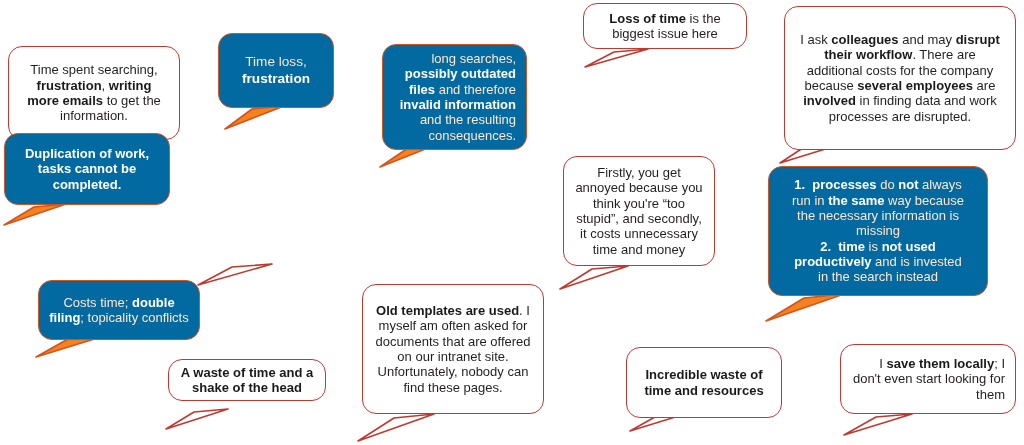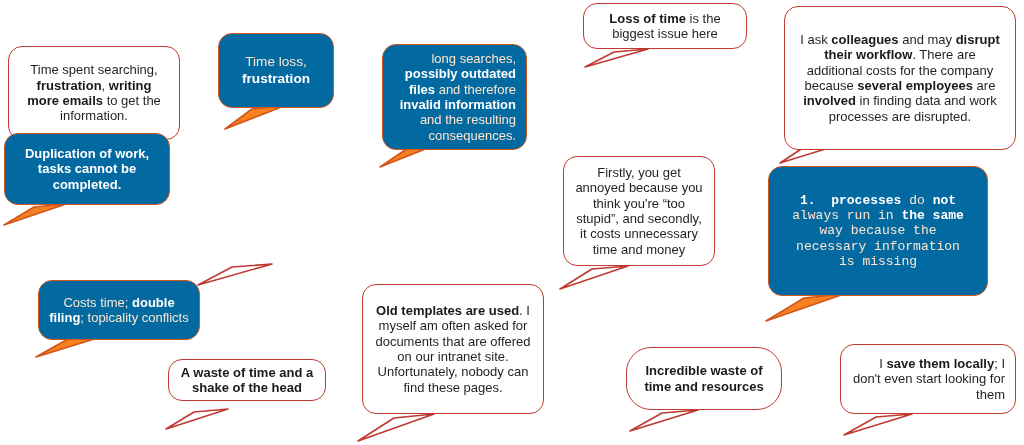--- a/index.html
+++ b/index.html
@@ -53,21 +53,20 @@
   .tail svg { display:block; overflow: visible; }
 
   .fs13 { font-size: 13.0px; }
   .fs13b { font-size: 13.0px; font-weight: 700; }
   .fs14 { font-size: 13.6px; }
   .ol {
     margin: 12px;
     padding: 0;
     list-style: none;
     text-align: center;
-    font-family: Liberation Mono, monospace;
   }
   .ol li { display:block; }
   .num { font-weight:700; color:#ffffff; }
 </style>
 </head>
 <body>
 
 <div id="canvas">
 
   <div class="tail" style="left:10px; top:98px;">
@@ -134,20 +133,21 @@
   </div>
 
   <div class="tail" style="left:764px; top:288px;">
     <svg width="100" height="36" viewBox="0 0 100 36">
         <path d="M2 33 L80 6 L40 10 Z" fill="#f5821f" stroke="#d3541c" stroke-width="1.6" stroke-linejoin="round"></path>
       </svg>
   </div>
   <div class="bubble orange fs13" style="left:768px; top:166px; width:220px; height:130px;">
     <ul class="ol txt">
         <li><span class="num">1.&nbsp; </span><span><b>processes</b><span> do </span><b>not</b><span> always run in </span><b>the same</b><span> way because the necessary information is missing</span></span></li>
+        <li><span class="num">2.&nbsp; </span><span><b>time</b><span> is </span><b>not used productively</b><span> and is invested in the search instead</span></span></li>
       </ul>
   </div>
 
   <div class="tail" style="left:196px; top:258px;">
     <svg width="90" height="30" viewBox="0 0 90 30">
         <path d="M2 27 L76 6 L36 9 Z" fill="#ffffff" stroke="#c0392f" stroke-width="1.6" stroke-linejoin="round"></path>
       </svg>
   </div>
 
   <div class="tail" style="left:34px; top:330px;">
@@ -175,21 +175,21 @@
   </div>
   <div class="bubble white fs13b" style="left:168px; top:359px; width:158px; height:42px;">
     <span class="txt"><b>A waste of time and a shake of the head</b></span>
   </div>
 
   <div class="tail" style="left:628px; top:404px;">
     <svg width="90" height="30" viewBox="0 0 90 30">
         <path d="M2 27 L70 6 L34 9 Z" fill="#ffffff" stroke="#c0392f" stroke-width="1.6" stroke-linejoin="round"></path>
       </svg>
   </div>
-  <div class="bubble white fs13b" style="left:626px; top:347px; width:156px; height:63px;border-radius:25px;">
+  <div class="bubble white fs13b" style="left:626px; top:347px; width:156px; height:71px;">
     <span class="txt"><b>Incredible waste of time and resources</b></span>
   </div>
 
   <div class="tail" style="left:842px; top:408px;">
     <svg width="90" height="30" viewBox="0 0 90 30">
         <path d="M2 27 L70 6 L34 9 Z" fill="#ffffff" stroke="#c0392f" stroke-width="1.6" stroke-linejoin="round"></path>
       </svg>
   </div>
   <div class="bubble white fs13" style="left:840px; top:344px; width:176px; height:70px;text-align:right;">
     <span class="txt"><span>I </span><b>save them locally</b><span>; I don't even start looking for them</span></span>

